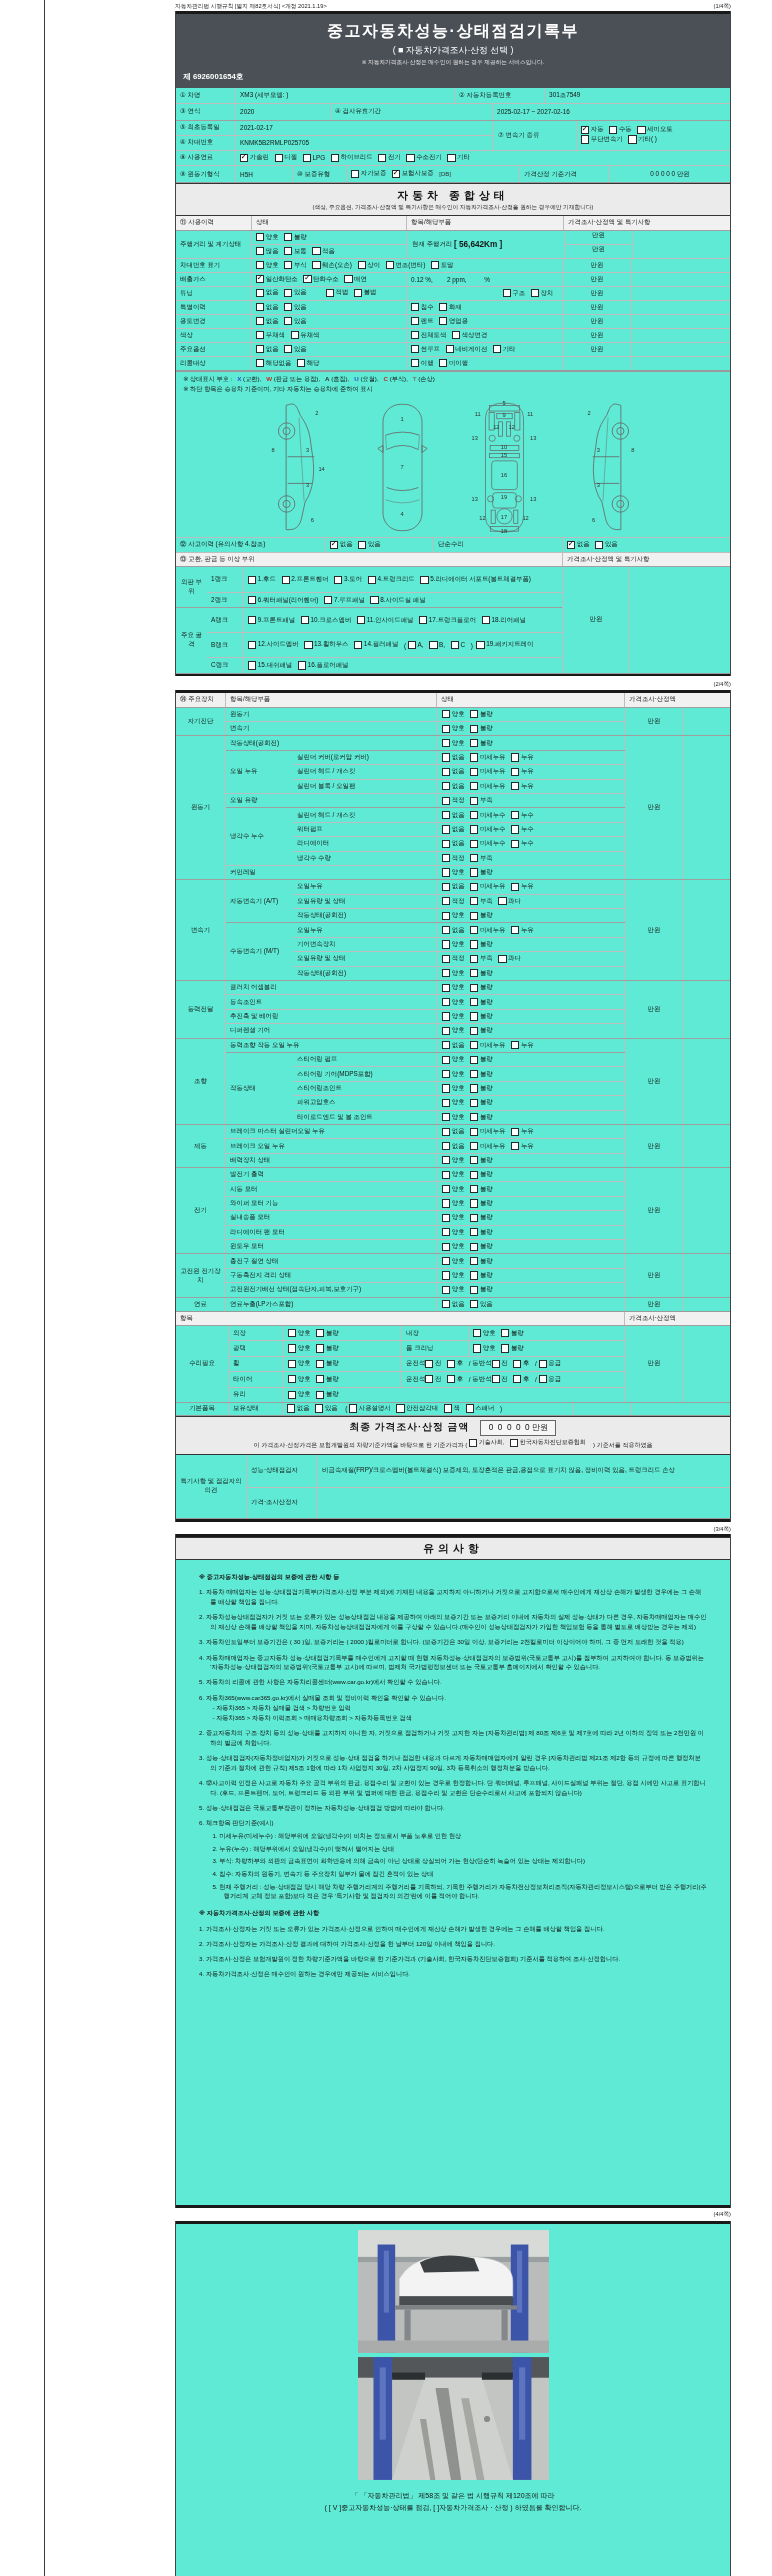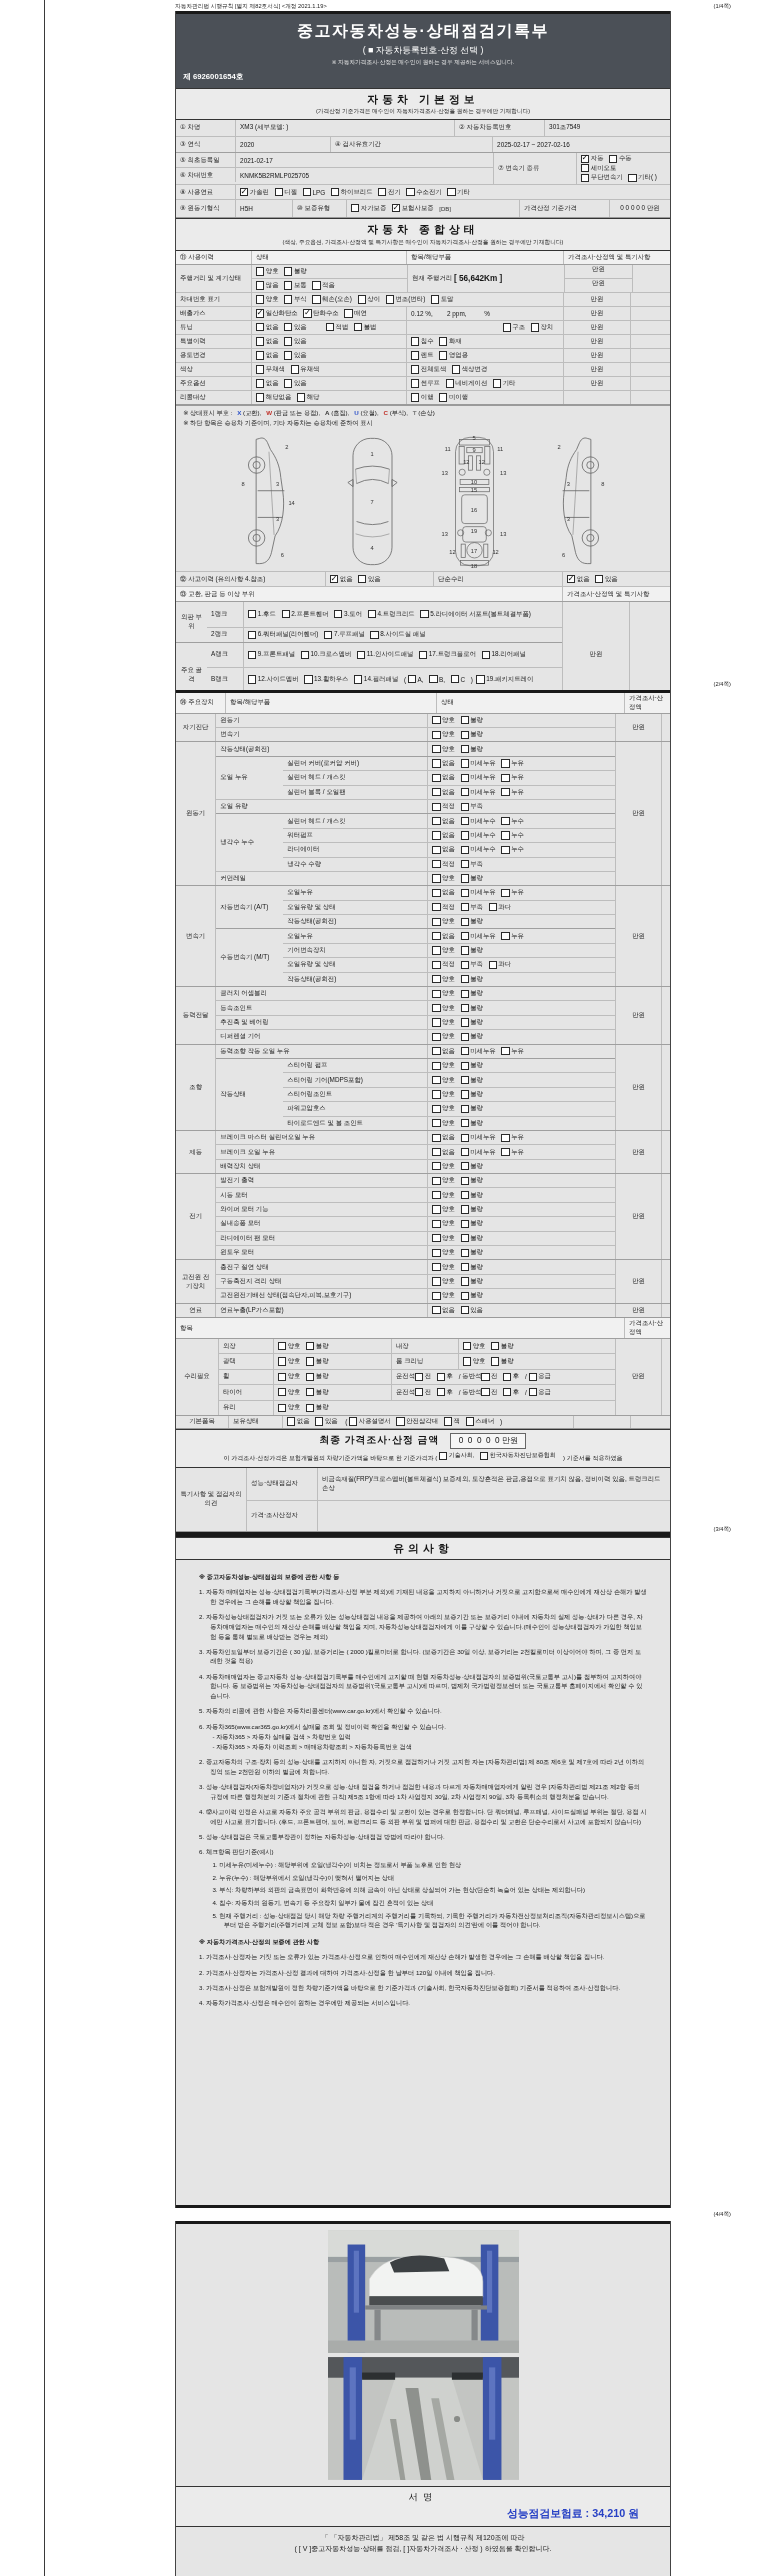--- a/index.html
+++ b/index.html
@@ -1,20 +1,20 @@
 <!DOCTYPE html>
 <html style="font-size:8.2px"><head>
 <meta charset="utf-8">
 <style>
   html,body{margin:0;padding:0;background:#fff;}
   body{font-family:"Liberation Sans","DejaVu Sans",sans-serif;color:#151515;}
   #sheet{position:relative;width:773px;height:2576px;background:#ffffff;overflow:hidden;}
   .edge-l{position:absolute;left:44px;top:0;width:1px;height:2576px;background:#3a3a3a;}
   #topline{position:absolute;left:175px;top:3.1px;width:556px;display:flex;justify-content:space-between;font-size:5.7px;color:#222;}
-  .pagebox{position:absolute;left:175px;width:496px;background:#e5e5e5;border-left:1px solid #444;border-right:1px solid #444;box-sizing:border-box;}
+  .pagebox{position:absolute;left:175px;width:556px;background:#5eead4;border-left:1px solid #444;border-right:1px solid #444;box-sizing:border-box;}
   .bar{height:2.6px;background:#191919;}
   .marker{position:absolute;left:175px;width:556px;text-align:right;font-size:5.7px;color:#222;}
   
   .band{background:#4b5057;color:#fff;padding:7.2px 0 1px;}
   .band h1{margin:0;text-align:center;font-size:16px;letter-spacing:1.5px;font-weight:bold;}
   .band .sub{text-align:center;font-size:8.8px;margin-top:3.1px;}
   .band .bnote{text-align:center;font-size:5.7px;color:#e8e8e8;margin-top:2.1px;}
   .docno{font-size:7.7px;font-weight:bold;padding:5.2px 7.2px 4.1px;}
   
   .gh{background:#ebebeb;border-top:1px solid #333;border-bottom:1px solid #333;text-align:center;padding:4.1px 0 3.1px;}
@@ -69,29 +69,25 @@
 
   <div id="topline">
     <span>자동차관리법 시행규칙 [별지 제82호서식] &lt;개정 2021.1.19&gt;</span>
     <span>(1/4쪽)</span>
   </div>
 
   <div class="pagebox" style="top:11.3px;">
     <div class="bar"></div>
     <div class="band">
       <h1>중고자동차성능·상태점검기록부</h1>
-      <div class="sub">( ■ 자동차등록번호·산정 선택 )</div>
+      <div class="sub">( ■ 자동차가격조사·산정 선택 )</div>
       <div class="bnote">※ 자동차가격조사·산정은 매수인이 원하는 경우 제공하는 서비스입니다.</div>
       <div class="docno">제 6926001654호</div>
     </div>
 
-    <div class="gh">
-      <h2>자동차 기본정보</h2>
-      <div class="note">(가격산정 기준가격은 매수인이 자동차가격조사·산정을 원하는 경우에만 기재합니다)</div>
-    </div>
 
     <div class="t">
       <div class="r" style="border-top:0;min-height:15.5px;">
         <div class="c" style="width:59px;">① 차명</div>
         <div class="c" style="width:219px;">XM3 (세부모델: )</div>
         <div class="c" style="width:90px;">② 자동차등록번호</div>
         <div class="c" style="flex:1;">301조7549</div>
       </div>
       <div class="r" style="min-height:15.5px;">
         <div class="c" style="width:59px;">③ 연식</div>
@@ -1713,23 +1709,19 @@
         <rect x="312" y="20" width="12" height="140" fill="#5d74c0"></rect>
         <polygon points="66,238 130,40 240,40 300,238" fill="#cfd1ce"></polygon>
         <path d="M150,60 L180,238 L200,238 L175,60 Z" fill="#8e918d"></path>
         <path d="M200,80 L230,238 L245,238 L215,80 Z" fill="#a5a8a3"></path>
         <path d="M120,120 L140,238 L150,238 L132,120 Z" fill="#9a9d98"></path>
         <rect x="66" y="30" width="64" height="14" fill="#2c2f31"></rect>
         <rect x="240" y="30" width="60" height="14" fill="#2c2f31"></rect>
         <circle cx="250" cy="120" r="6" fill="#888b87"></circle>
       </svg>
     </div>
-    <div class="signband">
-      <div class="st">서명</div>
-      <div class="fee" style="color: rgb(39, 65, 197);">성능점검보험료 : 34,210 원</div>
-    </div>
     <div class="footer">
       <div>「 「자동차관리법」 제58조 및 같은 법 시행규칙 제120조에 따라</div>
       <div>( [ V ]중고자동차성능·상태를 점검, [  ]자동차가격조사 · 산정 ) 하였음을 확인합니다.</div>
     </div>
   </div>
 </div>
 
 
 </body></html>

